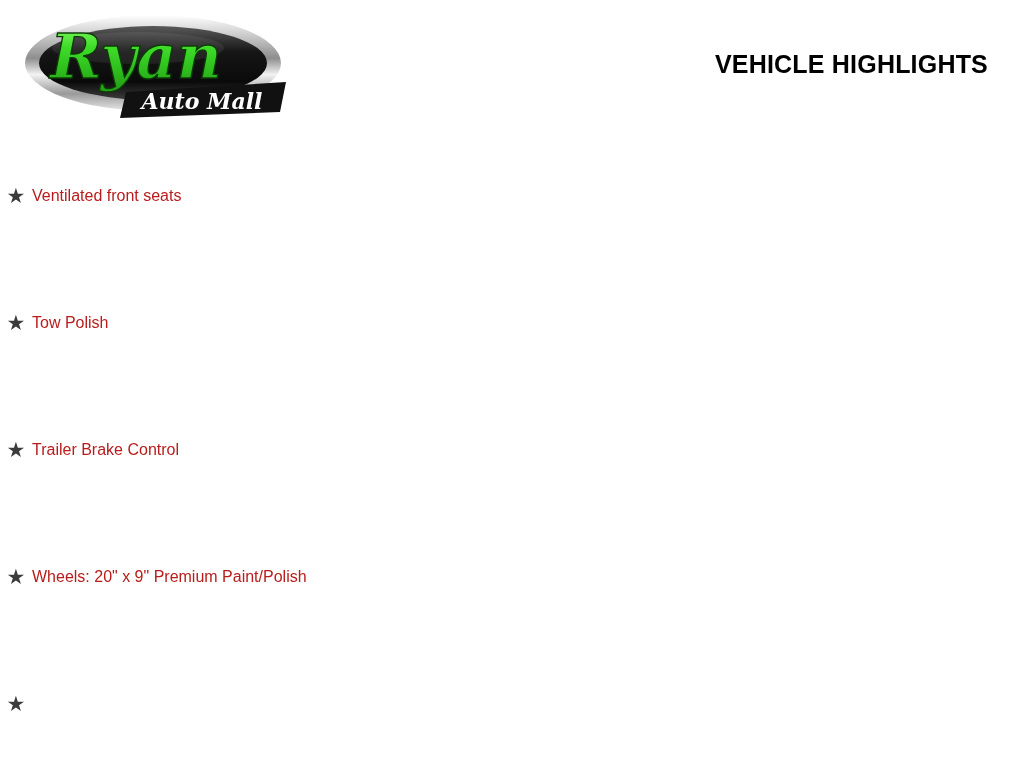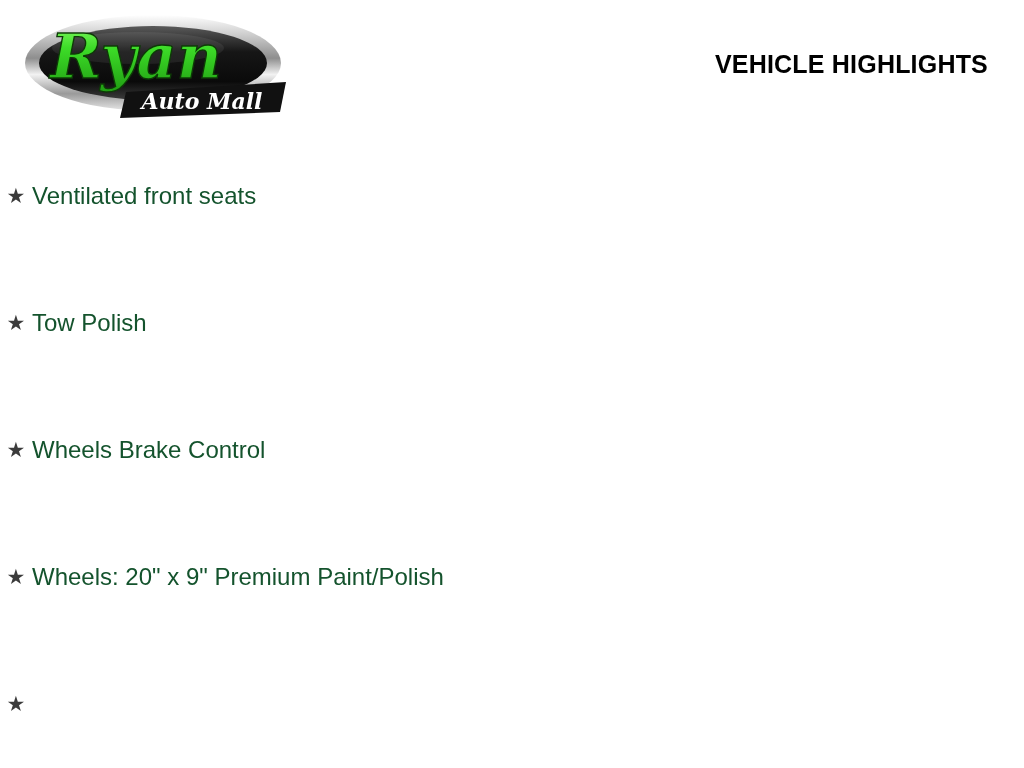--- a/index.html
+++ b/index.html
@@ -61,23 +61,23 @@
   .bullet-star {
     width: 32px;
     min-width: 32px;
     text-align: center;
     font-size: 21px;
     line-height: 30px;
     color: #3b3b3b;
     padding-top: 31px;
   }
   .highlight-text {
-    font-size: 24px;
+    font-size: 16px;
     line-height: 30px;
-    color: #14532d;
+    color: #b91c1c;
     padding-top: 31px;
     white-space: nowrap;
   }
 </style>
 </head>
 <body>
 
 <div class="page">
 
   <div class="header">
@@ -129,21 +129,21 @@
       <span class="highlight-text">Ventilated front seats</span>
     </div>
 
     <div class="highlight-row">
       <span class="bullet-star">★</span>
       <span class="highlight-text">Tow Polish</span>
     </div>
 
     <div class="highlight-row">
       <span class="bullet-star">★</span>
-      <span class="highlight-text">Wheels Brake Control</span>
+      <span class="highlight-text">Trailer Brake Control</span>
     </div>
 
     <div class="highlight-row">
       <span class="bullet-star">★</span>
       <span class="highlight-text">Wheels: 20" x 9" Premium Paint/Polish</span>
     </div>
 
     <div class="highlight-row">
       <span class="bullet-star">★</span>
     </div>

